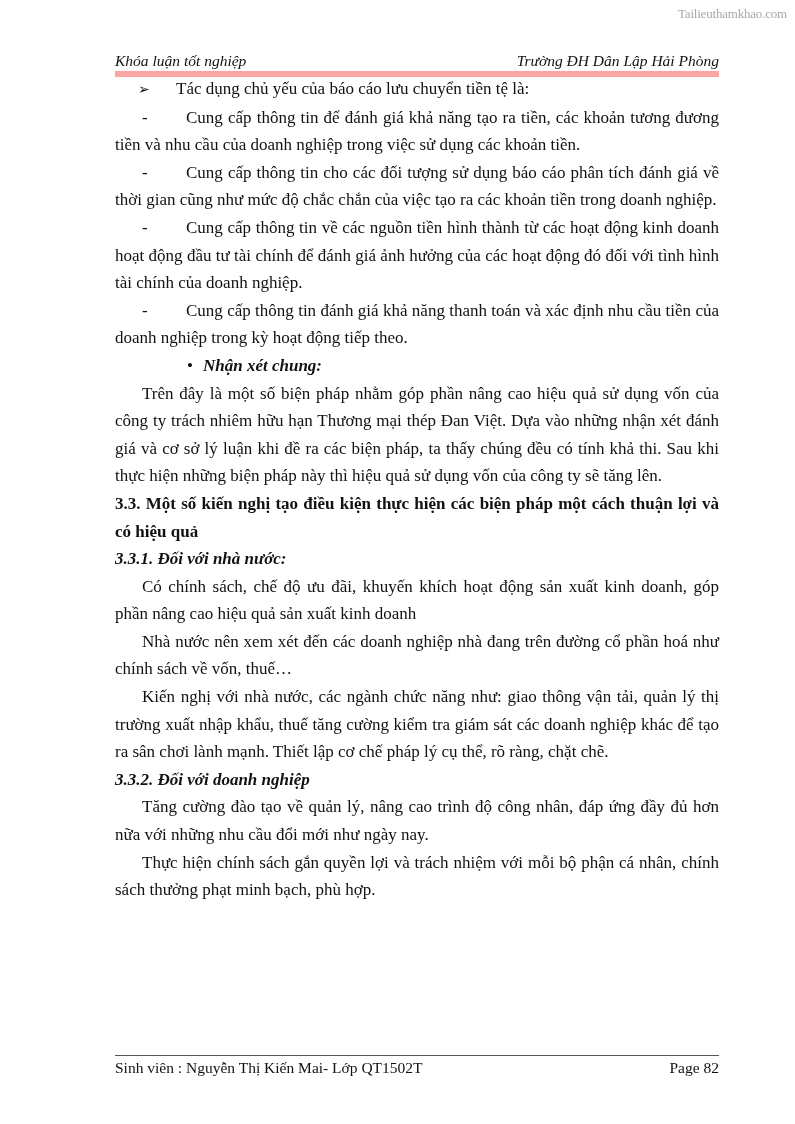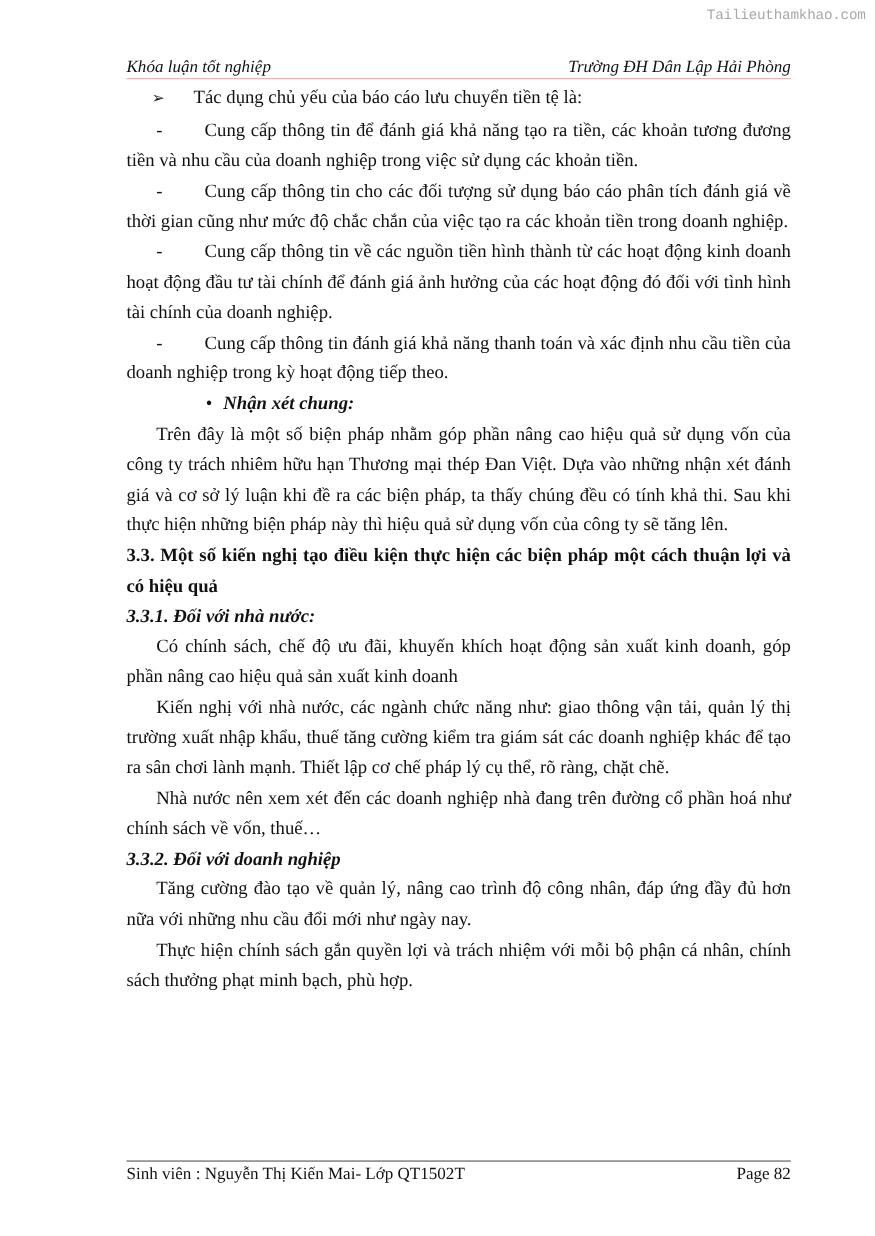--- a/index.html
+++ b/index.html
@@ -12,32 +12,32 @@
       height: 1124px;
       position: relative;
       overflow: hidden;
       font-family: "Liberation Serif", serif;
       color: #111111;
     }
     .watermark {
       position: absolute;
       top: 6px;
       right: 8px;
-      font-family: Liberation Mono, monospace;
+      font-family: Liberation Serif, serif;
       font-size: 13px;
       color: #a8a8a8;
       letter-spacing: -0.2px;
     }
     .header {
       position: absolute;
       top: 48px;
       left: 115px;
       width: 604px;
       height: 22px;
-      border-bottom: 1px solid #fca5a5;
+      border-bottom: 6px solid #fca5a5;
       font-style: italic;
       font-size: 15.5px;
       display: flex;
       justify-content: space-between;
       align-items: flex-end;
       padding-bottom: 1px;
     }
     .content {
       position: absolute;
       top: 75px;
@@ -122,22 +122,22 @@
 
   <p class="bullet-line">
     <span class="dot">•</span><span>Nhận xét chung:</span>
   </p>
   <p class="indent">Trên đây là một số biện pháp nhằm góp phần nâng cao hiệu quả sử dụng vốn của công ty trách nhiêm hữu hạn Thương mại thép Đan Việt. Dựa vào những nhận xét đánh giá và cơ sở lý luận khi đề ra các biện pháp, ta thấy chúng đều có tính khả thi. Sau khi thực hiện những biện pháp này thì hiệu quả sử dụng vốn của công ty sẽ tăng lên.</p>
 
   <p class="h-bold">3.3. Một số kiến nghị tạo điều kiện thực hiện các biện pháp một cách thuận lợi và có hiệu quả</p>
 
   <p class="h-bold-italic">3.3.1. Đối với nhà nước:</p>
   <p class="indent">Có chính sách, chế độ ưu đãi, khuyến khích hoạt động sản xuất kinh doanh, góp phần nâng cao hiệu quả sản xuất kinh doanh</p>
+  <p class="indent">Nhà nước nên xem xét đến các doanh nghiệp nhà đang trên đường cổ phần hoá như chính sách về vốn, thuế…</p>
   <p class="indent">Kiến nghị với nhà nước, các ngành chức năng như: giao thông vận tải, quản lý thị trường xuất nhập khẩu, thuế tăng cường kiểm tra giám sát các doanh nghiệp khác  để tạo ra sân chơi lành mạnh. Thiết lập cơ chế pháp lý cụ thể, rõ ràng, chặt chẽ.</p>
-  <p class="indent">Nhà nước nên xem xét đến các doanh nghiệp nhà đang trên đường cổ phần hoá như chính sách về vốn, thuế…</p>
 
   <p class="h-bold-italic">3.3.2. Đối với doanh nghiệp</p>
   <p class="indent">Tăng cường đào tạo về quản lý, nâng cao trình độ công nhân, đáp ứng đầy đủ hơn nữa với những nhu cầu đổi mới như ngày nay.</p>
   <p class="indent">Thực hiện chính sách gắn quyền lợi và trách nhiệm với mỗi bộ phận cá nhân, chính sách thưởng phạt minh bạch, phù hợp.</p>
 </div>
 
 <div class="footer">
   <span>Sinh viên : Nguyễn Thị Kiến Mai- Lớp QT1502T</span>
   <span>Page 82</span>
 </div>

